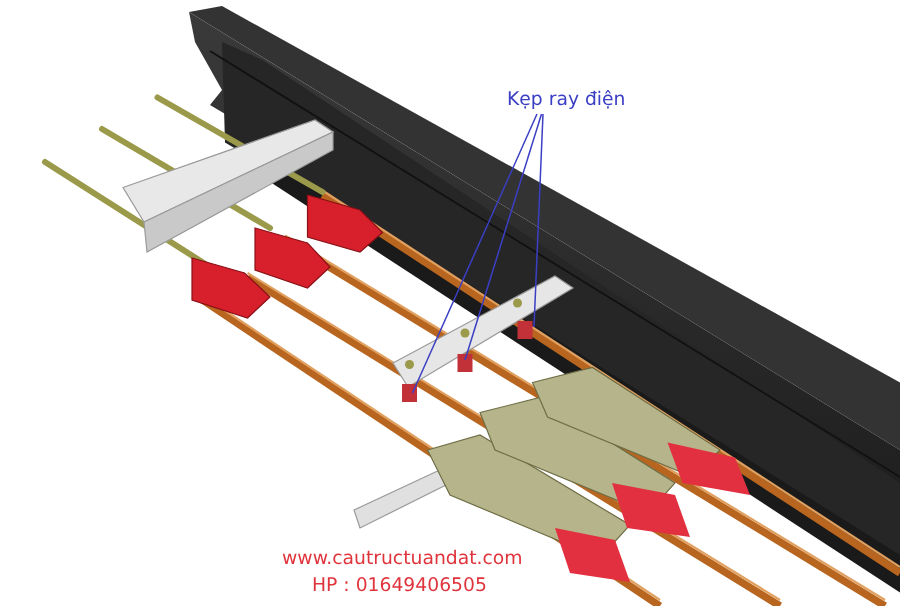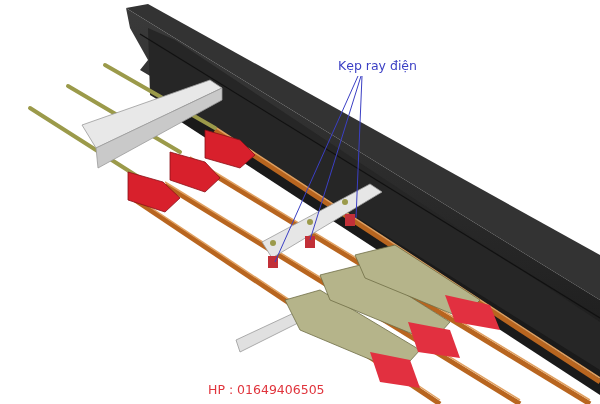--- a/index.html
+++ b/index.html
@@ -84,14 +84,15 @@
     </g>
 
     <g stroke="#3b3fc4" stroke-width="1" fill="none">
       <line x1="358" y1="76" x2="275" y2="262"></line>
       <line x1="361" y1="76" x2="310" y2="240"></line>
       <line x1="362" y1="76" x2="356" y2="218"></line>
     </g>
   </svg>
 
   <div class="label annot">Kẹp ray điện</div>
+  <div class="label wm1">www.cautructuandat.com</div>
   <div class="label wm2">HP : 01649406505</div>
 </div>
 
 </body></html>

